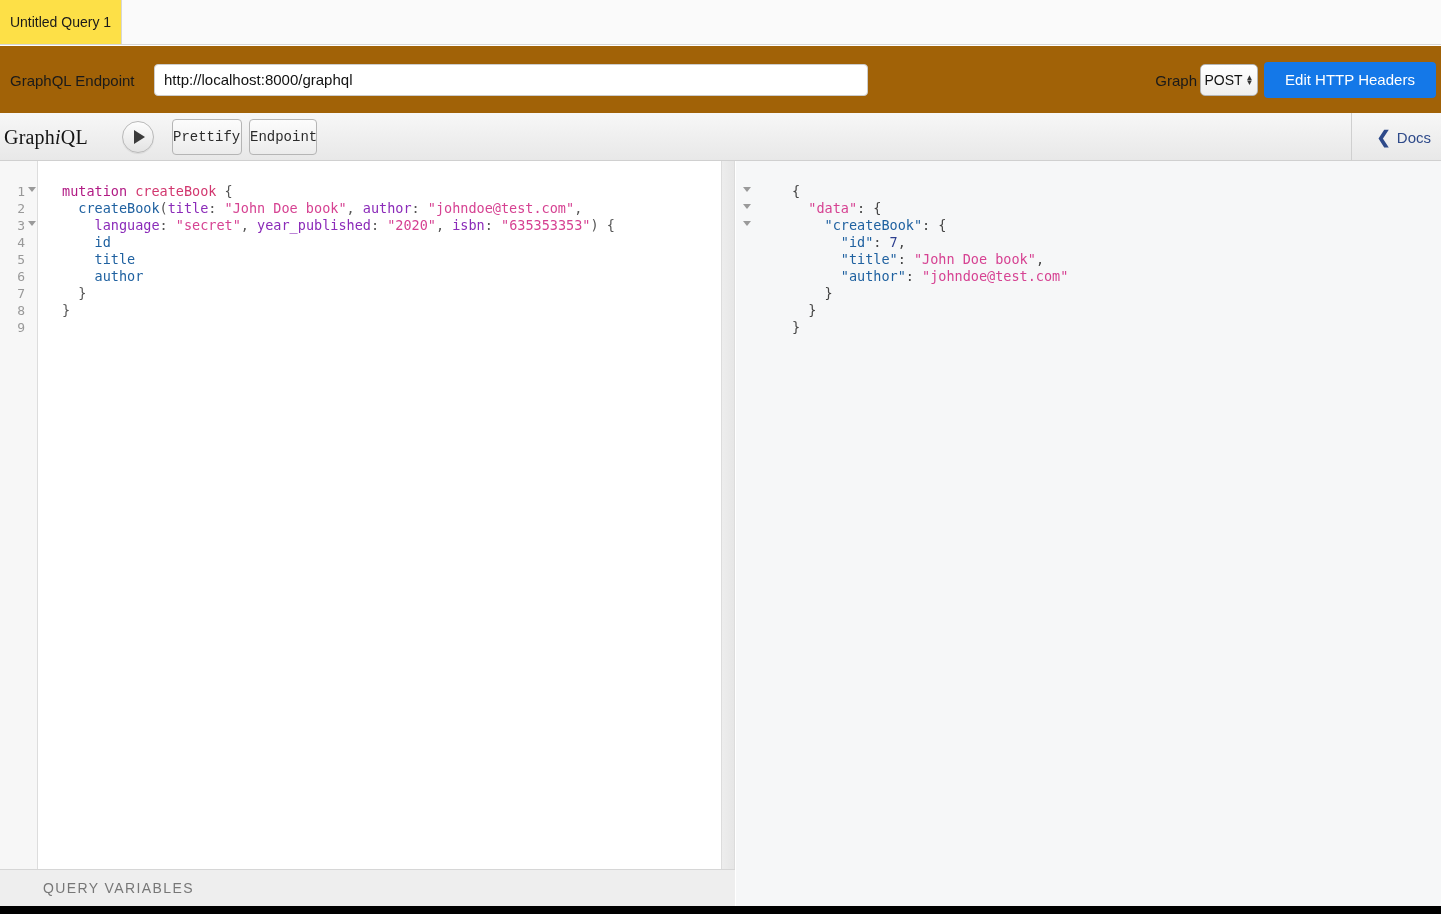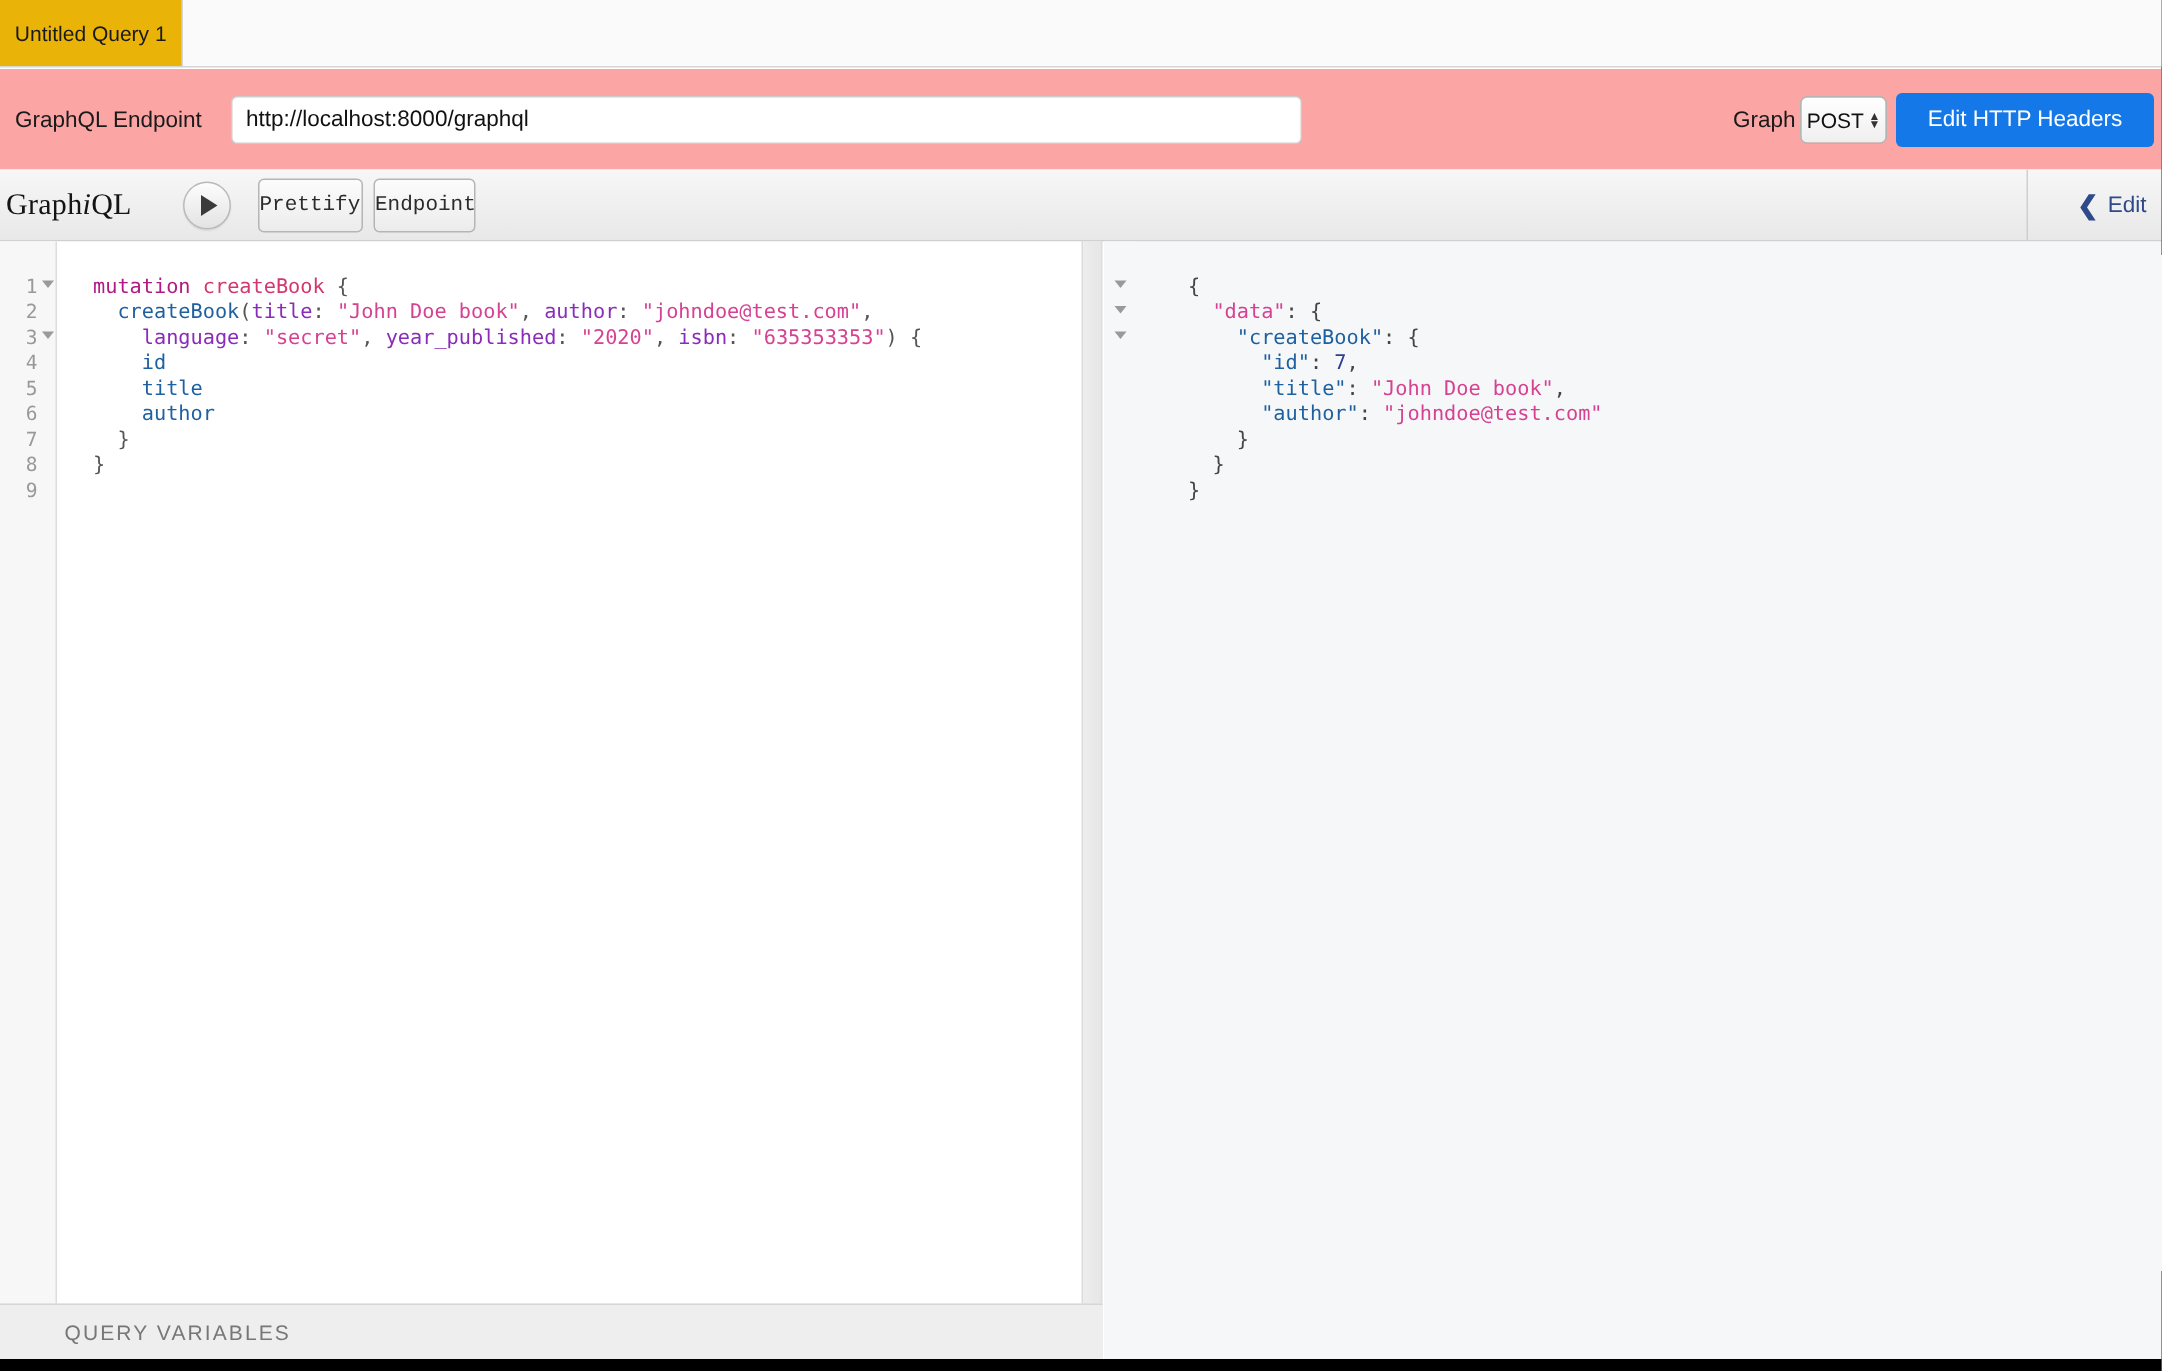--- a/index.html
+++ b/index.html
@@ -23,35 +23,35 @@
   .tabbar {
     position: absolute; top: 0; left: 0;
     width: 1441px; height: 45px;
     background: #fafafa;
     border-bottom: 1px solid #d6d6d6;
     display: flex;
     align-items: stretch;
   }
   .tab {
     width: 122px;
-    background: #eab308;
+    background: #fde047;
     border-right: 1px solid #d6d6d6;
     display: flex; align-items: center; justify-content: center;
     font-size: 14px;
     color: #1a1a1a;
     cursor: pointer;
     user-select: none;
   }
   .tabbar-rest { flex: 1; background: #fafafa; }
 
   
   .endpointbar {
     position: absolute; top: 46px; left: 0;
     width: 1441px; height: 67px;
-    background: #fca5a5;
+    background: #a16207;
     display: flex; align-items: center;
   }
   .endpoint-label {
     position: absolute; left: 10px; top: 50%;
     transform: translateY(-50%);
     font-size: 15px; color: #1a1a1a;
     white-space: nowrap;
   }
   .endpoint-input {
     position: absolute; left: 154px; top: 50%;
@@ -325,21 +325,21 @@
     <div class="tb-button tb-prettify">
       <span>Prettify</span>
     </div>
     <div class="tb-button tb-history">
       <span>Endpoint</span>
     </div>
 
     <div class="docs-sep"></div>
     <div class="docs-link">
       <span class="docs-chev">❮</span>
-      <span>Edit</span>
+      <span>Docs</span>
     </div>
   </div>
 
   <div class="editors">
 
     <div class="pane-query">
       <div class="code-area">
         <div class="gutter" id="query-gutter" style="padding-top: 22px;">
             <div class="ln">1<span class="fold"></span></div>
             <div class="ln">2</div>

